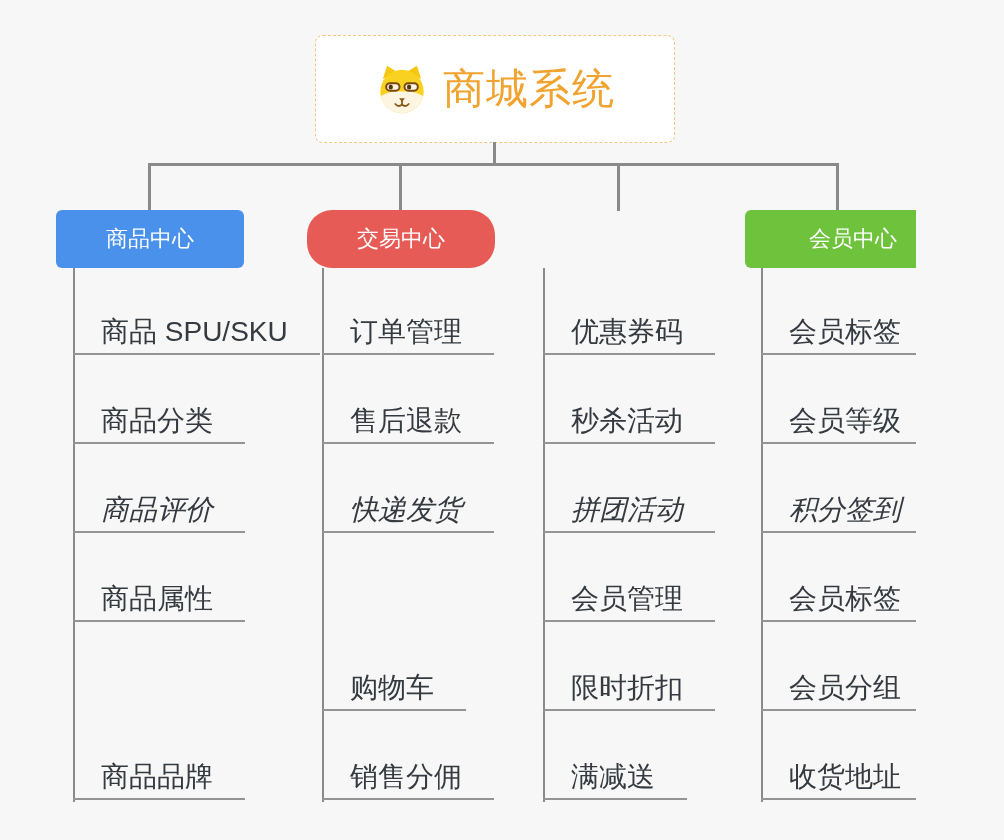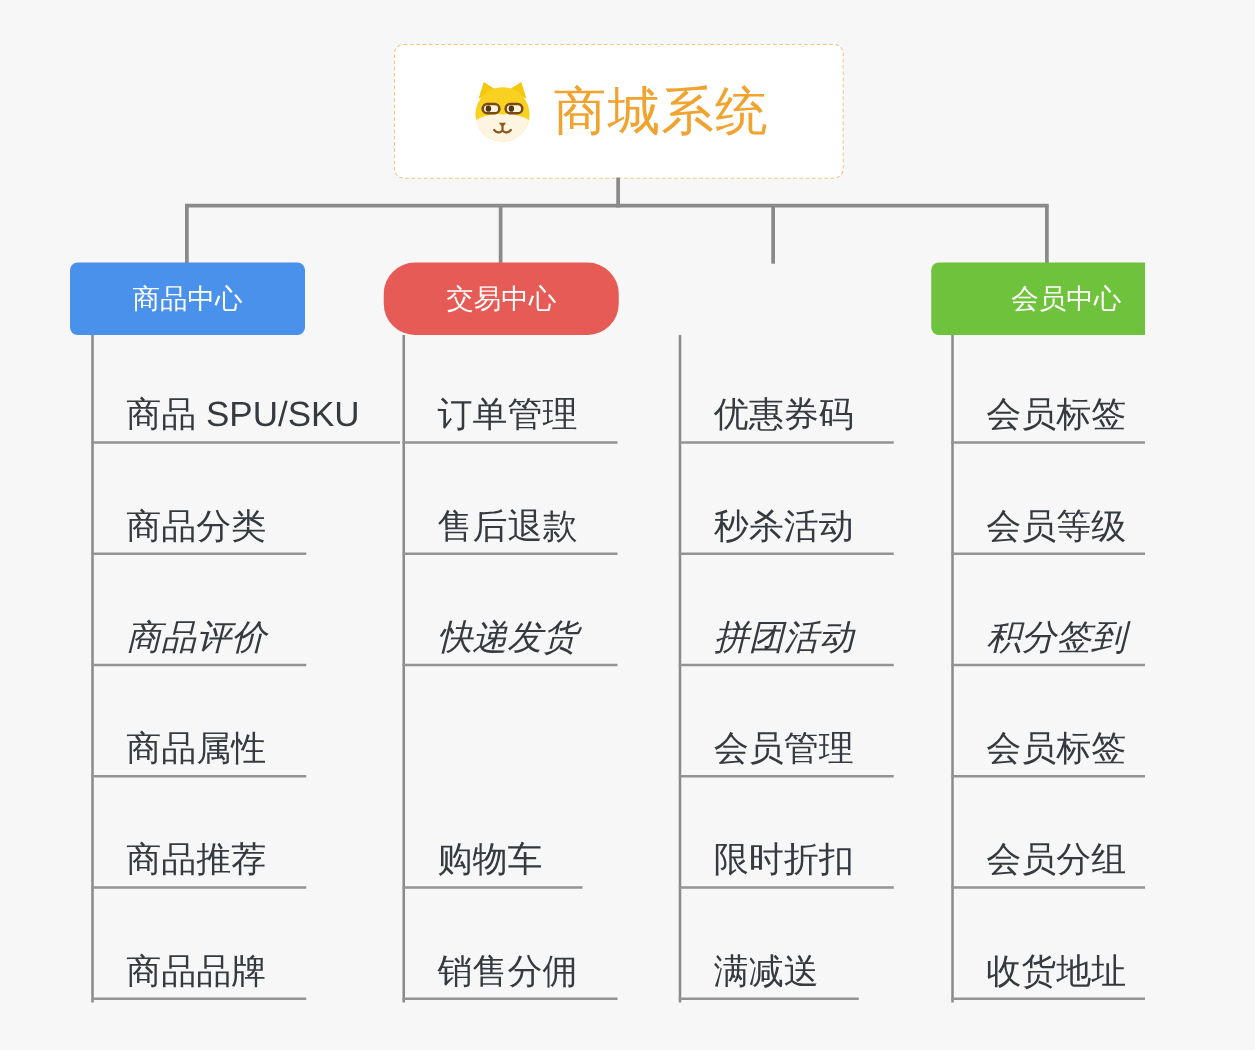--- a/index.html
+++ b/index.html
@@ -145,21 +145,20 @@
 
   <div class="line col-line col-line-0" style="background-color: rgb(138, 138, 138);"></div>
   <div class="line col-line col-line-1" style="background-color: rgb(138, 138, 138);"></div>
   <div class="line col-line col-line-2" style="background-color: rgb(138, 138, 138);"></div>
   <div class="line col-line col-line-3" style="background-color: rgb(138, 138, 138);"></div>
 
   <div class="leaf leaf-col-0 leaf-row-0">商品 SPU/SKU</div>
   <div class="leaf leaf-col-0 leaf-row-1">商品分类</div>
   <div class="leaf leaf-col-0 leaf-row-2">商品评价</div>
   <div class="leaf leaf-col-0 leaf-row-3">商品属性</div>
-  <div class="leaf leaf-col-0 leaf-row-4">商品推荐</div>
   <div class="leaf leaf-col-0 leaf-row-5">商品品牌</div>
 
   <div class="leaf leaf-col-1 leaf-row-0">订单管理</div>
   <div class="leaf leaf-col-1 leaf-row-1">售后退款</div>
   <div class="leaf leaf-col-1 leaf-row-2">快递发货</div>
   <div class="leaf leaf-col-1 leaf-row-4">购物车</div>
   <div class="leaf leaf-col-1 leaf-row-5">销售分佣</div>
 
   <div class="leaf leaf-col-2 leaf-row-1">秒杀活动</div>
   <div class="leaf leaf-col-2 leaf-row-0">优惠券码</div>

